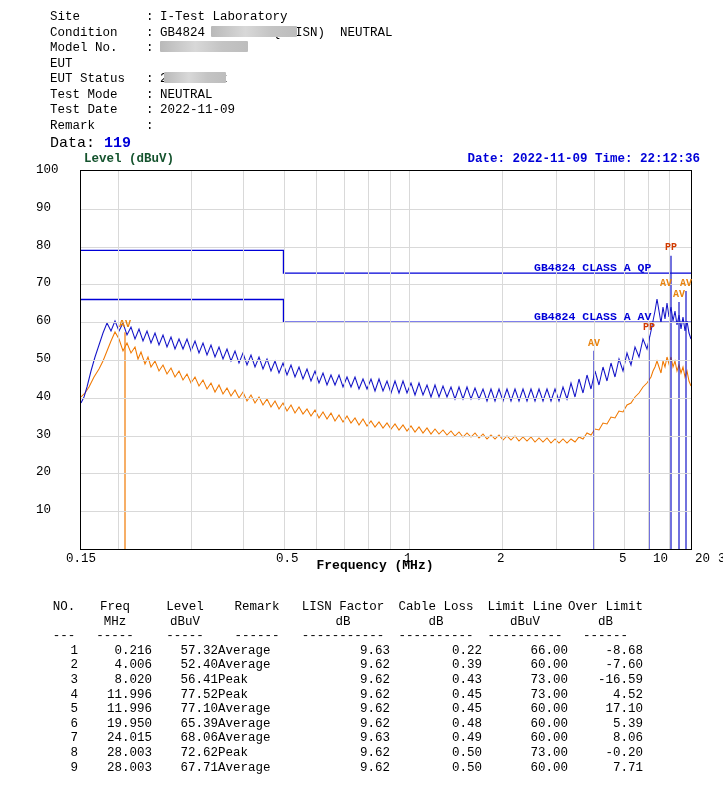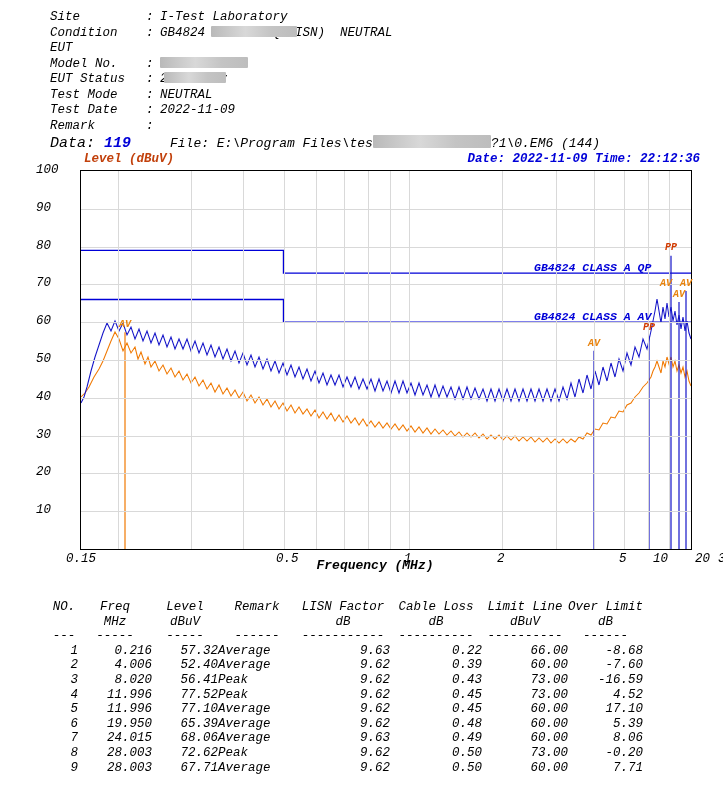--- a/index.html
+++ b/index.html
@@ -1,33 +1,33 @@
 <!DOCTYPE html>
 <html><head>
 <meta charset="utf-8">
 <style>
   html,body{margin:0;padding:0;background:#fff;}
   body{width:723px;height:796px;font-family:"Liberation Sans",sans-serif;color:#000;overflow:hidden;}
-  .page{position:relative;width:669px;height:796px;font-style:italic;}
+  .page{position:relative;width:669px;height:796px;}
 
   .hdr{position:absolute;left:50px;top:10px;font-family:"Liberation Mono",monospace;font-size:12.5px;line-height:15.5px;}
   .hdr table{border-collapse:collapse;}
   .hdr td{font-family:"Liberation Mono",monospace;font-size:12.5px;line-height:15.5px;padding:0;vertical-align:top;white-space:pre;}
   .hdr td.lbl{width:96px;}
   .hdr td.col{width:14px;}
   .redact{display:inline-block;background:linear-gradient(90deg,#b9b9b9,#d8d8d8 40%,#c4c4c4 70%,#bdbdbd);height:11px;vertical-align:-1px;border-radius:1px;}
 
   .datarow{position:absolute;left:50px;top:135px;font-family:"Liberation Mono",monospace;font-size:15px;}
   .datarow .k{color:#000;}
   .datarow .v{color:#0000d8;font-weight:bold;}
   .filerow{position:absolute;left:170px;top:135px;font-family:"Liberation Mono",monospace;font-size:13px;white-space:nowrap;}
 
   .chartbox{position:absolute;left:50px;top:170px;width:650px;height:400px;}
   .datetime{position:absolute;right:0;top:-18px;font-family:"Liberation Mono",monospace;font-size:12.5px;color:#0000d8;font-weight:bold;white-space:nowrap;}
-  .ylabel{position:absolute;left:34px;top:-18px;font-family:"Liberation Mono",monospace;font-size:12.5px;color:#c2410c;font-weight:bold;}
+  .ylabel{position:absolute;left:34px;top:-18px;font-family:"Liberation Mono",monospace;font-size:12.5px;color:#14532d;font-weight:bold;}
 
   .plot{position:absolute;left:30px;top:0px;width:610px;height:378px;border:1px solid #000;background:#fff;}
   .grid-line{position:absolute;background:#d9d9d9;}
   .grid-line.h{left:0;right:0;height:1px;}
   .grid-line.v{top:0;bottom:0;width:1px;}
   .ytick{position:absolute;right:634px;font-family:"Liberation Mono",monospace;font-size:12.5px;color:#000;text-align:left;width:30px;}
   .xtick{position:absolute;font-family:"Liberation Mono",monospace;font-size:12.5px;color:#000;}
   .xaxis-title{position:absolute;left:0;right:0;top:388px;text-align:center;font-family:"Liberation Mono",monospace;font-size:13px;font-weight:bold;}
 
   .limlab{position:absolute;font-family:"Liberation Mono",monospace;font-size:11.5px;font-weight:bold;color:#0000d8;white-space:nowrap;}
@@ -62,30 +62,30 @@
         <td class="lbl">Site</td>
         <td class="col">:</td>
         <td>I-Test Laboratory</td>
       </tr>
       <tr>
         <td class="lbl">Condition</td>
         <td class="col">:</td>
         <td><span>GB4824 CLASS A QPLISN)  NEUTRAL</span><span class="redact" style="width:86px;margin-left:-182px;"></span></td>
       </tr>
       <tr>
+        <td class="lbl">Model No.</td>
+        <td class="col">:</td>
+        <td><span class="redact" style="width:88px;"></span></td>
+      </tr>
+      <tr>
         <td class="lbl">EUT</td>
         <td class="col"></td>
         <td></td>
       </tr>
       <tr>
-        <td class="lbl">Model No.</td>
-        <td class="col">:</td>
-        <td><span class="redact" style="width:88px;"></span></td>
-      </tr>
-      <tr>
         <td class="lbl">EUT Status</td>
         <td class="col">:</td>
         <td><span>220V 50Hz</span><span class="redact" style="width:62px;margin-left:-64px;"></span></td>
       </tr>
       <tr>
         <td class="lbl">Test Mode</td>
         <td class="col">:</td>
         <td>NEUTRAL</td>
       </tr>
       <tr>
@@ -98,23 +98,20 @@
         <td class="col">:</td>
         <td></td>
       </tr>
     </tbody>
       </table>
   </div>
 
   <div class="datarow">
     <span class="k">Data:</span>
     <span class="v">119</span>
-  </div>
-  <div class="filerow">
-    <span>File: E:\Program Files\tes</span><span class="redact" style="width:118px;height:13px;"></span><span>?1\0.EM6  (144)</span>
   </div>
 
   <div class="chartbox">
     <div class="ylabel">Level (dBuV)</div>
     <div class="datetime">Date: 2022-11-09 Time: 22:12:36</div>
 
     <div class="plot">
 
       <div class="grid-line h" style="top:37.8px"></div>
       <div class="grid-line h" style="top:75.6px"></div>

